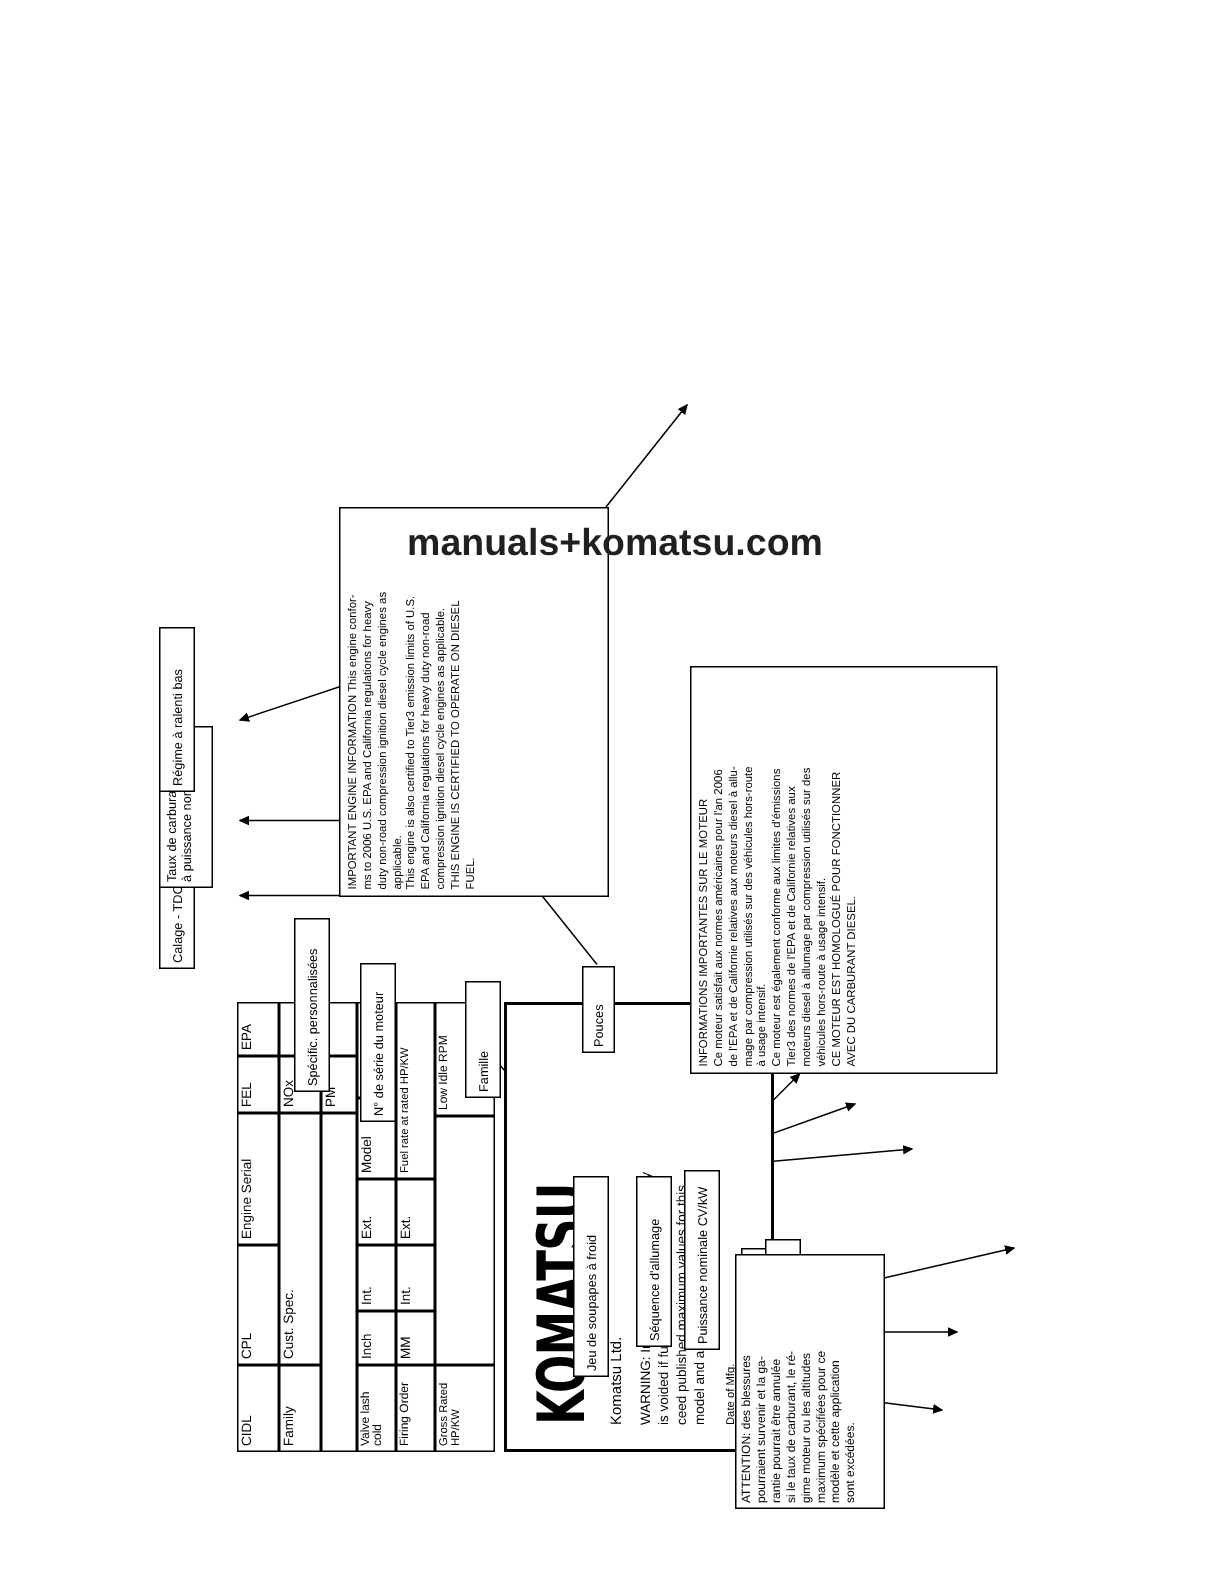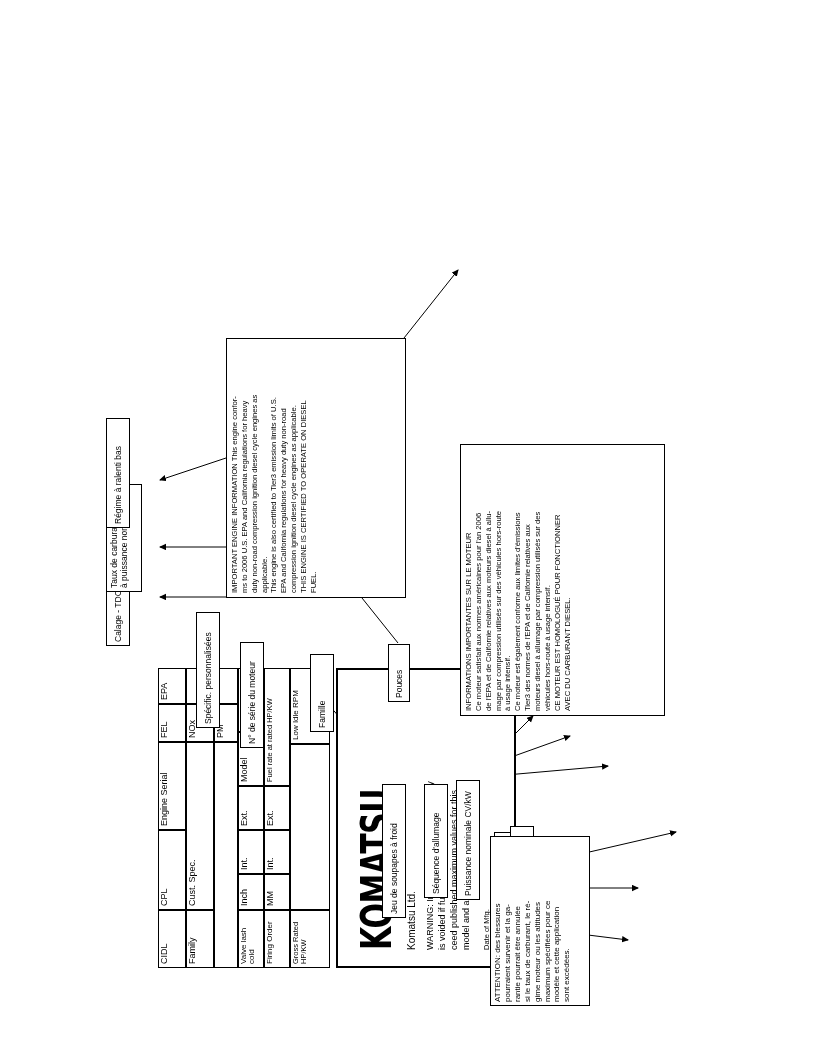--- a/index.html
+++ b/index.html
@@ -184,14 +184,15 @@
 pourraient survenir et la ga-
 rantie pourrait être annulée
 si le taux de carburant, le ré-
 gime moteur ou les altitudes
 maximum spécifiées pour ce
 modèle et cette application
 sont excédées.</div>
 
   </div>
 
+  <div id="watermark">manuals+komatsu.com</div>
 
 </div>
 
 </body></html>

